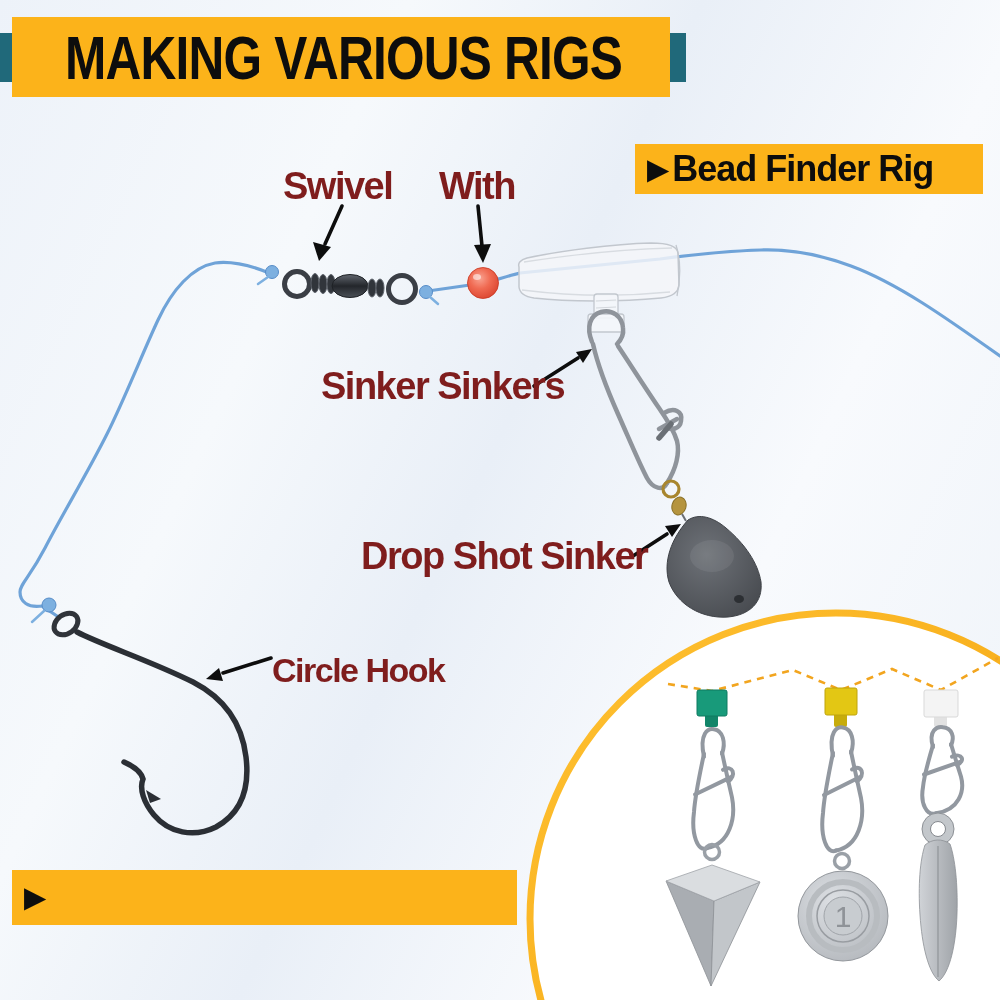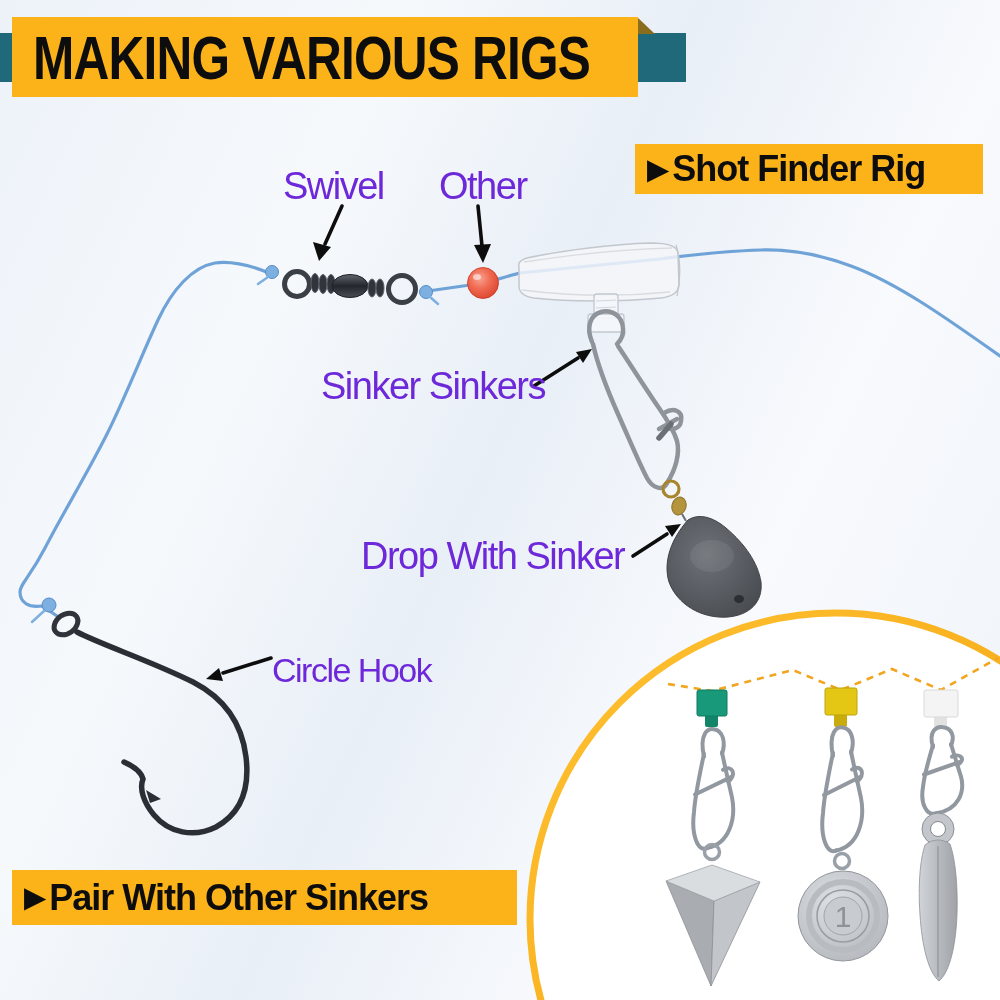--- a/index.html
+++ b/index.html
@@ -4,35 +4,35 @@
 <style>
   html,body{margin:0;padding:0;}
   body{
     width:1000px;height:1000px;position:relative;overflow:hidden;
     font-family:"Liberation Sans", sans-serif;
     background:linear-gradient(115deg,#edf2f9 0%,#f6f9fc 28%,#e9eff7 48%,#f8fafd 70%,#eef3f9 100%);
   }
   .abs{position:absolute;}
   
   .title-band{left:0;top:33px;width:686px;height:49px;background:#20697A;}
-  .title-box{left:12px;top:17px;width:626px;height:80px;background:#FCB31A;display:flex;align-items:center;}
+  .title-box{left:12px;top:17px;width:626px;height:80px;background:#FCB31A;display:flex;align-items:center;padding-left:32px;}
   .title-text{
     font-size:62px;font-weight:800;color:#0d0d0d;letter-spacing:-1px;white-space:nowrap;
     transform:scaleX(0.80);transform-origin:left center;margin-left:21px;
   }
   .title-fold{left:637px;top:17px;width:18px;height:17px;background:#8A6D1D;
     clip-path:polygon(0 0,100% 100%,0 100%);}
   
   .section-box{background:#FCB31A;display:flex;align-items:center;color:#0d0d0d;}
   .section-marker{font-size:29px;margin-right:3px;line-height:1;}
   .section-text{font-size:36px;font-weight:700;letter-spacing:-1px;white-space:nowrap;}
   .fish-box{left:635px;top:144px;width:348px;height:50px;padding-left:12px;box-sizing:border-box;}
   .pair-box{left:12px;top:870px;width:505px;height:55px;padding-left:12px;box-sizing:border-box;}
   
-  .part-label{color:#6d28d9;font-weight:400;font-size:38px;letter-spacing:-1.5px;white-space:nowrap;}
+  .part-label{color:#7f1d1d;font-weight:700;font-size:38px;letter-spacing:-1.5px;white-space:nowrap;}
   .lbl-swivel{left:283px;top:165px;}
   .lbl-bead{left:439px;top:165px;}
   .lbl-slides{left:321px;top:365px;}
   .lbl-drop{left:361px;top:535px;}
   .lbl-hook{left:272px;top:643px;font-size:34px;margin-top:8px;}
   svg{position:absolute;left:0;top:0;}
 </style>
 </head>
 <body>
 
@@ -212,25 +212,24 @@
 </svg>
 
 <div class="abs title-band"></div>
 <div class="abs title-fold"></div>
 <div class="abs title-box">
   <div class="title-text">MAKING VARIOUS RIGS</div>
 </div>
 
 <div class="abs section-box fish-box">
   <span class="section-marker">▶</span>
-  <span class="section-text">Shot Finder Rig</span>
+  <span class="section-text">Bead Finder Rig</span>
 </div>
 
 <div class="abs section-box pair-box">
   <span class="section-marker">▶</span>
-  <span class="section-text">Pair With Other Sinkers</span>
 </div>
 
 <div class="abs part-label lbl-swivel">Swivel</div>
-<div class="abs part-label lbl-bead">Other</div>
+<div class="abs part-label lbl-bead">With</div>
 <div class="abs part-label lbl-slides">Sinker Sinkers</div>
-<div class="abs part-label lbl-drop">Drop With Sinker</div>
+<div class="abs part-label lbl-drop">Drop Shot Sinker</div>
 <div class="abs part-label lbl-hook">Circle Hook</div>
 
 </body></html>

